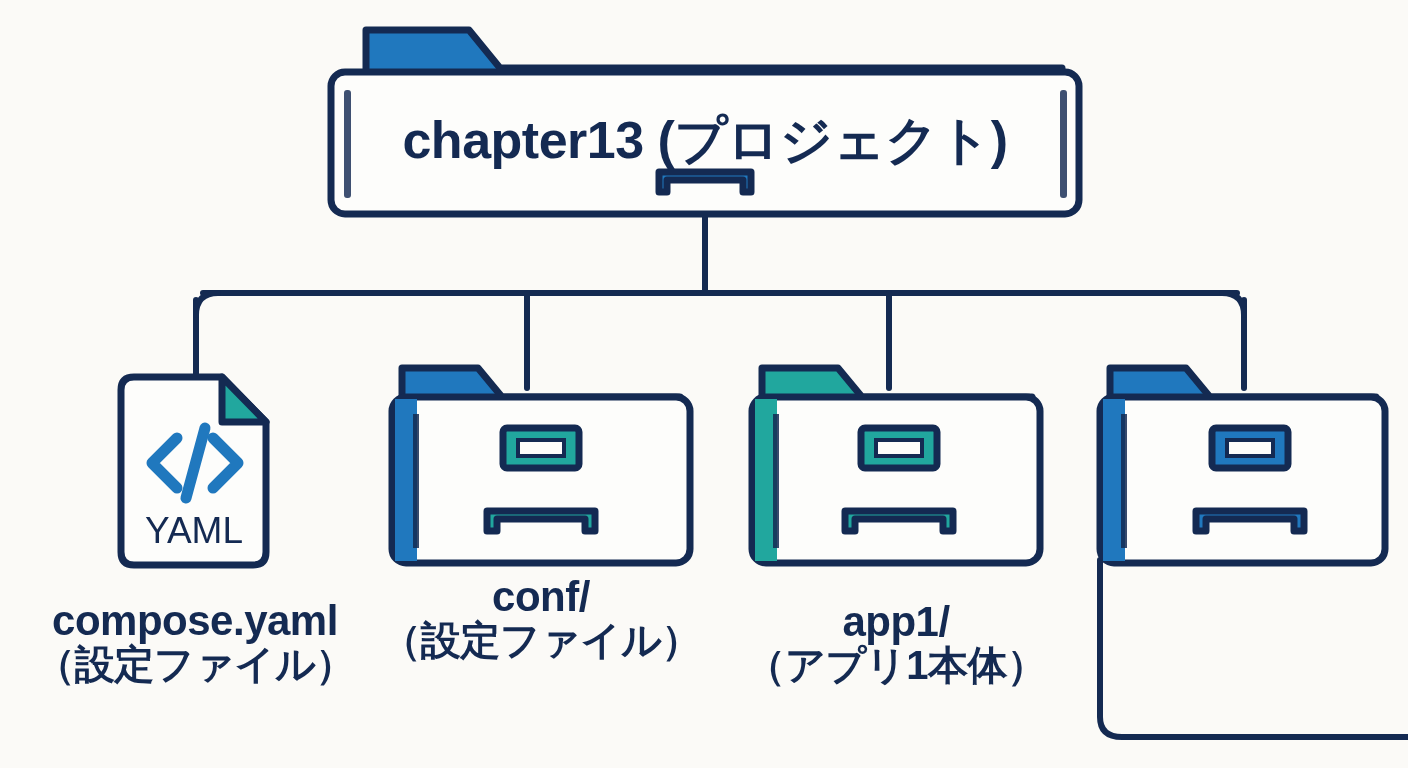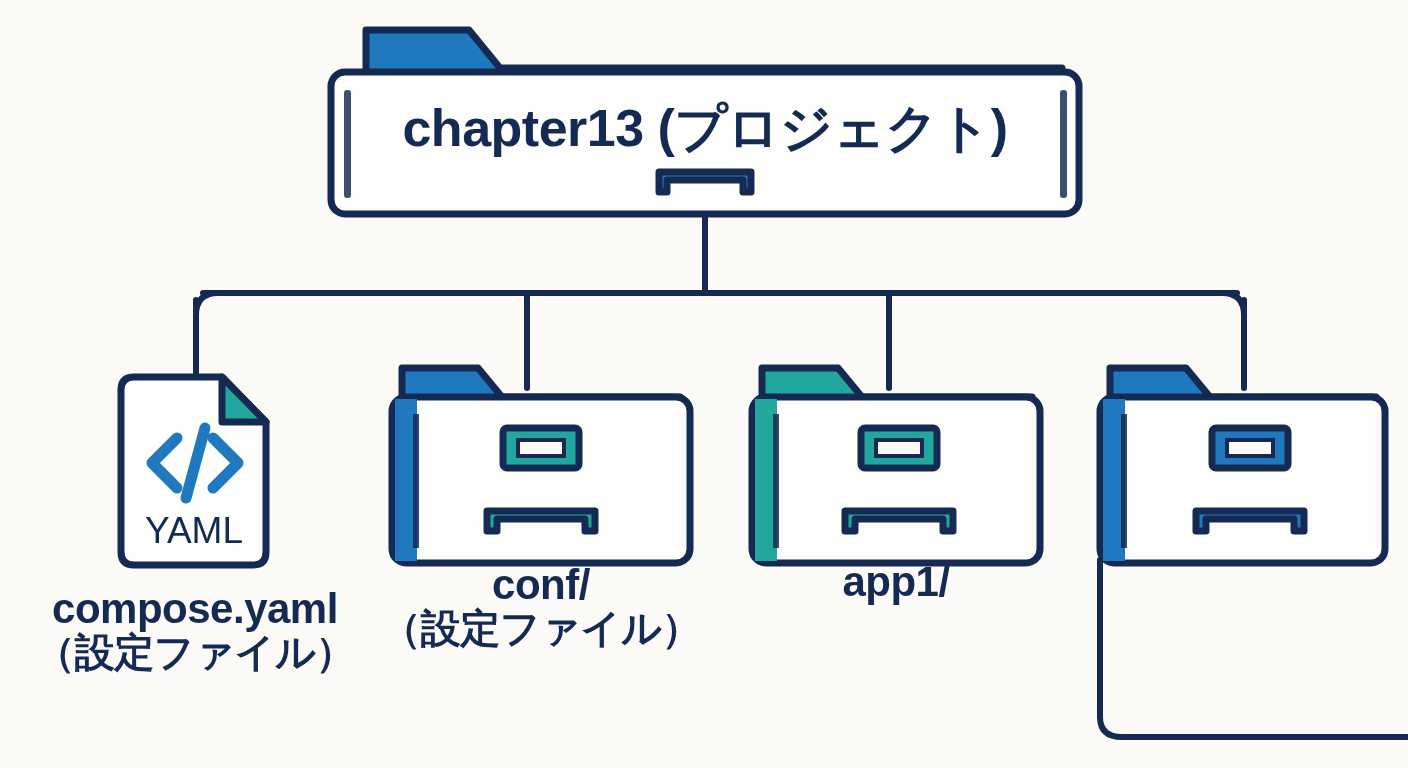--- a/index.html
+++ b/index.html
@@ -29,20 +29,21 @@
     height: 768px;
   }
   .lbl {
     position: absolute;
     text-align: center;
     color: #142a52;
     font-weight: bold;
     line-height: 1.08;
     letter-spacing: -0.5px;
     white-space: nowrap;
+    margin-top: 12px;
   }
   .lbl .l1 { display: block; font-size: 42px; }
   .lbl .l2 { display: block; font-size: 40px; }
 </style>
 </head>
 <body>
 
 <div id="stage">
 
   <svg class="diagram" viewBox="0 0 1408 768">
@@ -121,20 +122,21 @@
   <div class="lbl" style="left:-5px; top:586px; width:400px;">
     <span class="l1">compose.yaml</span>
     <span class="l2">（設定ファイル）</span>
   </div>
 
   <div class="lbl" style="left:371px; top:562px; width:340px;">
     <span class="l1">conf/</span>
     <span class="l2">（設定ファイル）</span>
   </div>
 
-  <div class="lbl" style="left:726px; top:559px; width:340px;">
+  <div class="lbl" style="left:726px; top:587px; width:340px;">
     <span class="l1">app1/</span>
+    <span class="l2">（アプリ1本体）</span>
   </div>
 
   <div class="lbl" style="left:1085px; top:586px; width:320px;">
   </div>
 
 </div>
 
 </body></html>

